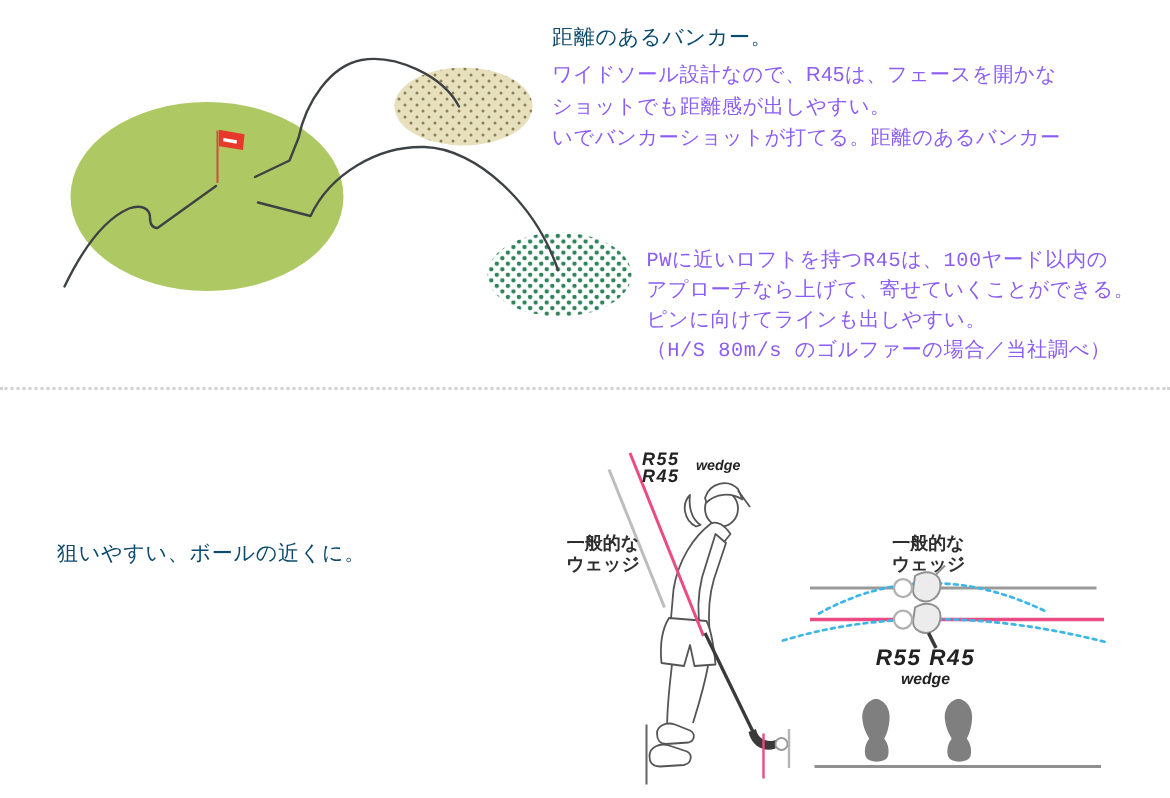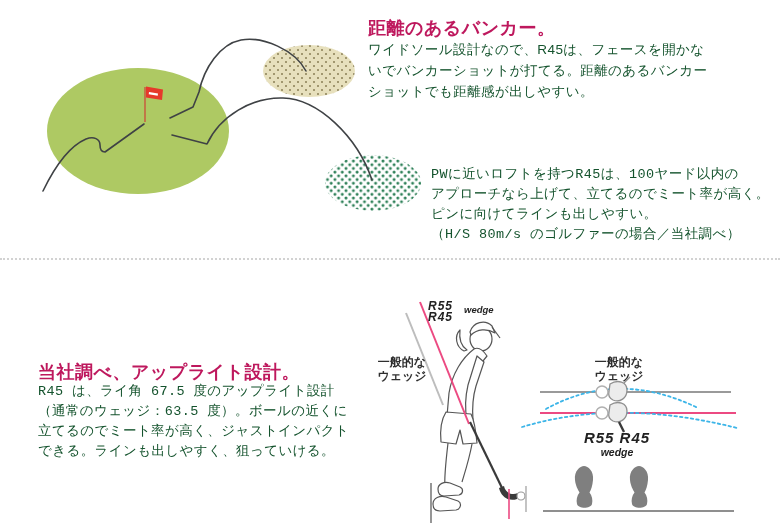--- a/index.html
+++ b/index.html
@@ -1,22 +1,22 @@
 <!DOCTYPE html>
 <html><head>
 <meta charset="utf-8">
 <style>
   html,body{margin:0;padding:0;background:#fff;}
   #stage{
     position:relative;width:780px;height:532px;background:#fff;overflow:hidden;
     font-family:"Liberation Sans","DejaVu Sans",sans-serif;color:#3d3d3d;
   }
   .abs{position:absolute;}
-  .heading{font-size:18px;font-weight:700;color:#be185d;letter-spacing:.5px;white-space:nowrap;}
-  .bodytext div{font-size:13.5px;line-height:21px;letter-spacing:.4px;color:#14532d;white-space:nowrap;}
+  .heading{font-size:14px;font-weight:400;color:#0c4a6e;letter-spacing:.5px;white-space:nowrap;}
+  .bodytext div{font-size:13.5px;line-height:21px;letter-spacing:.4px;color:#8b5cf6;white-space:nowrap;}
   .bodytext.tight div{line-height:20px;font-family:Liberation Mono, monospace;}
   #divider{position:absolute;left:0;top:258px;width:780px;border-top:2px dotted #d2d2d2;}
   svg{display:block;}
   svg text{font-family:"Liberation Sans","DejaVu Sans",sans-serif;}
   .logo-label{font-weight:800;font-style:italic;fill:#222;}
   .jp-label{font-weight:700;fill:#2e2e2e;}
 </style>
 </head>
 <body>
 
@@ -48,40 +48,34 @@
     <g fill="none" stroke-width="1.6" stroke-linejoin="round" stroke-linecap="round" stroke="#3f4245">
       <path d="M43,191 C57,162 72,145 86,139 C94,136 100,139 100,145 C100,150 102,152 105,152 L144,124"></path>
       <path d="M170,118 L193,107 L199,92 C204,68 220,44 241,40 C263,36 295,50 306,71"></path>
       <path d="M172,135 L207,144 C220,116 252,97 283,98 C318,99 357,136 372,180"></path>
     </g>
   </svg>
 
   <div class="abs heading" style="left:368px;top:16px">距離のあるバンカー。</div>
   <div class="abs bodytext" style="left:368px;top:39px">
     <div>ワイドソール設計なので、R45は、フェースを開かな</div>
+    <div>ショットでも距離感が出しやすい。</div>
     <div>いでバンカーショットが打てる。距離のあるバンカー</div>
-    <div>ショットでも距離感が出しやすい。</div>
   </div>
 
   <div class="abs bodytext tight" style="left:431px;top:165px">
     <div>PWに近いロフトを持つR45は、100ヤード以内の</div>
-    <div>アプローチなら上げて、立てるのでミート率が高く。</div>
+    <div>アプローチなら上げて、寄せていくことができる。</div>
     <div>ピンに向けてラインも出しやすい。</div>
     <div>（H/S 80m/s のゴルファーの場合／当社調べ）</div>
   </div>
 
   <div id="divider"></div>
 
-  <div class="abs heading" style="left:38px;top:360px">当社調べ、アップライト設計。</div>
-  <div class="abs bodytext tight" style="left:38px;top:382px">
-    <div>R45 は、ライ角 67.5 度のアップライト設計</div>
-    <div>（通常のウェッジ：63.5 度）。ボールの近くに</div>
-    <div>立てるのでミート率が高く、ジャストインパクト</div>
-    <div>できる。ラインも出しやすく、狙っていける。</div>
-  </div>
+  <div class="abs heading" style="left:38px;top:360px">狙いやすい、ボールの近くに。</div>
 
   <svg class="abs" style="left:360px;top:280px" width="420" height="252" viewBox="360 280 420 252">
 
     <g stroke="#555" stroke-width="1.2" fill="#ffffff" stroke-linejoin="round">
 
       <path d="M464,351 C456,347 454,336 460,330 C459,338 461,346 467,350 Z"></path>
 
       <ellipse cx="481" cy="339" rx="11" ry="12"></ellipse>
 
       <path d="M470,332 C473,322 485,319 492,326 L495,333 C487,328 477,329 471,335 Z"></path>

